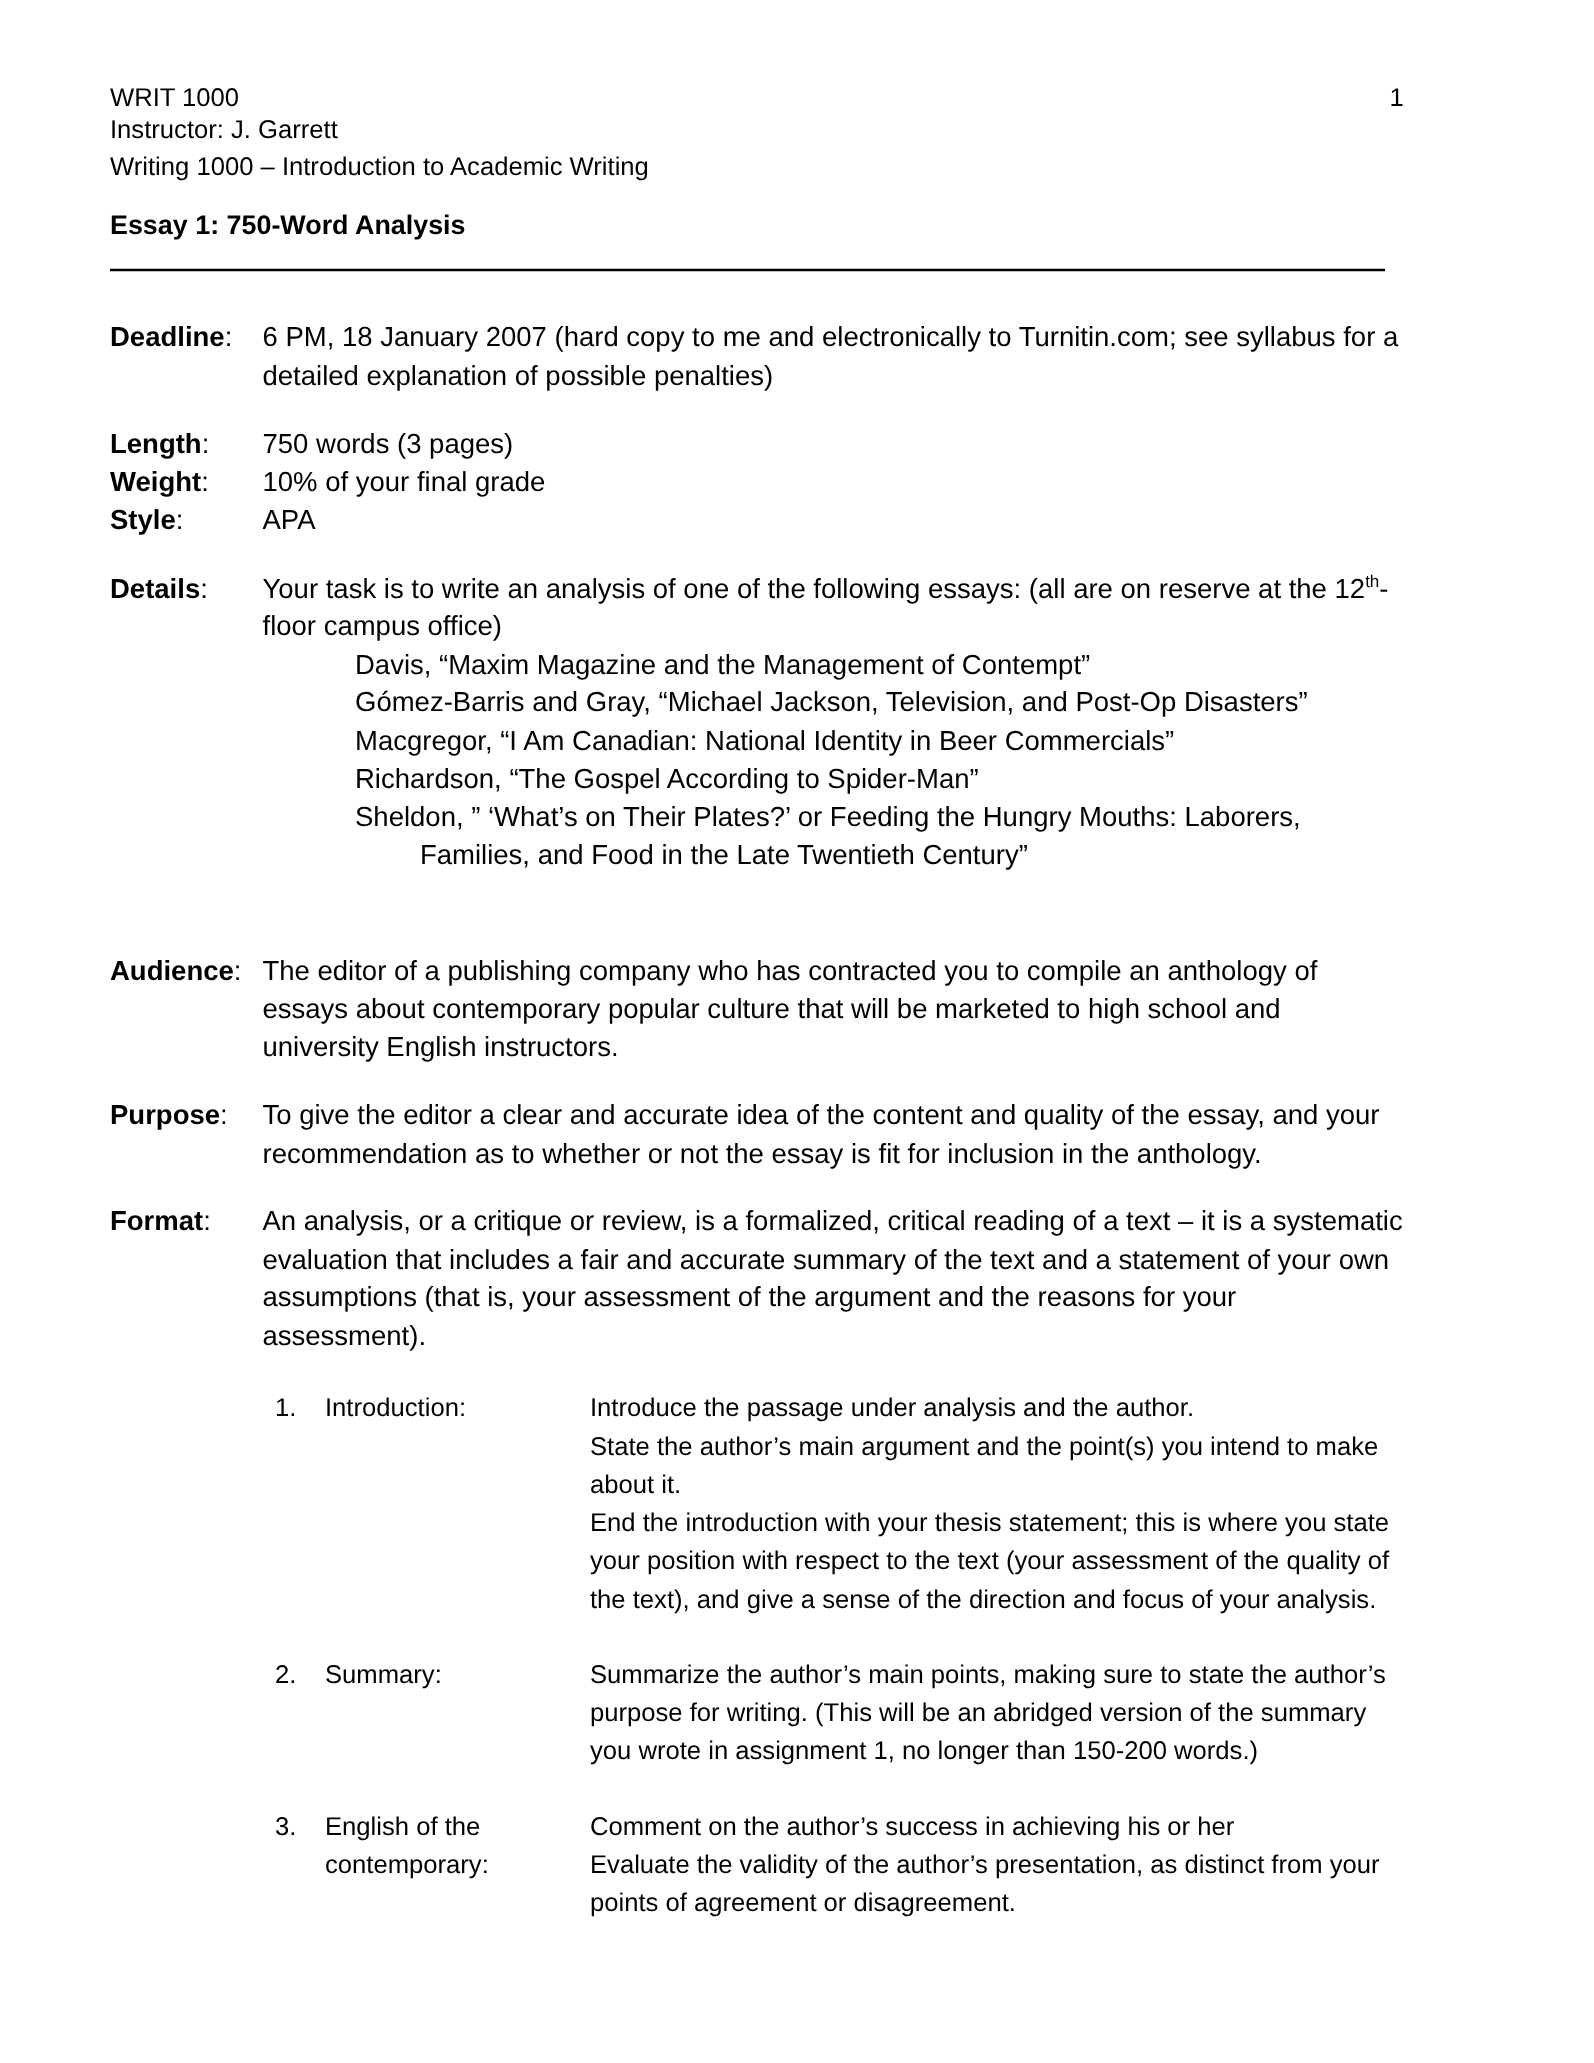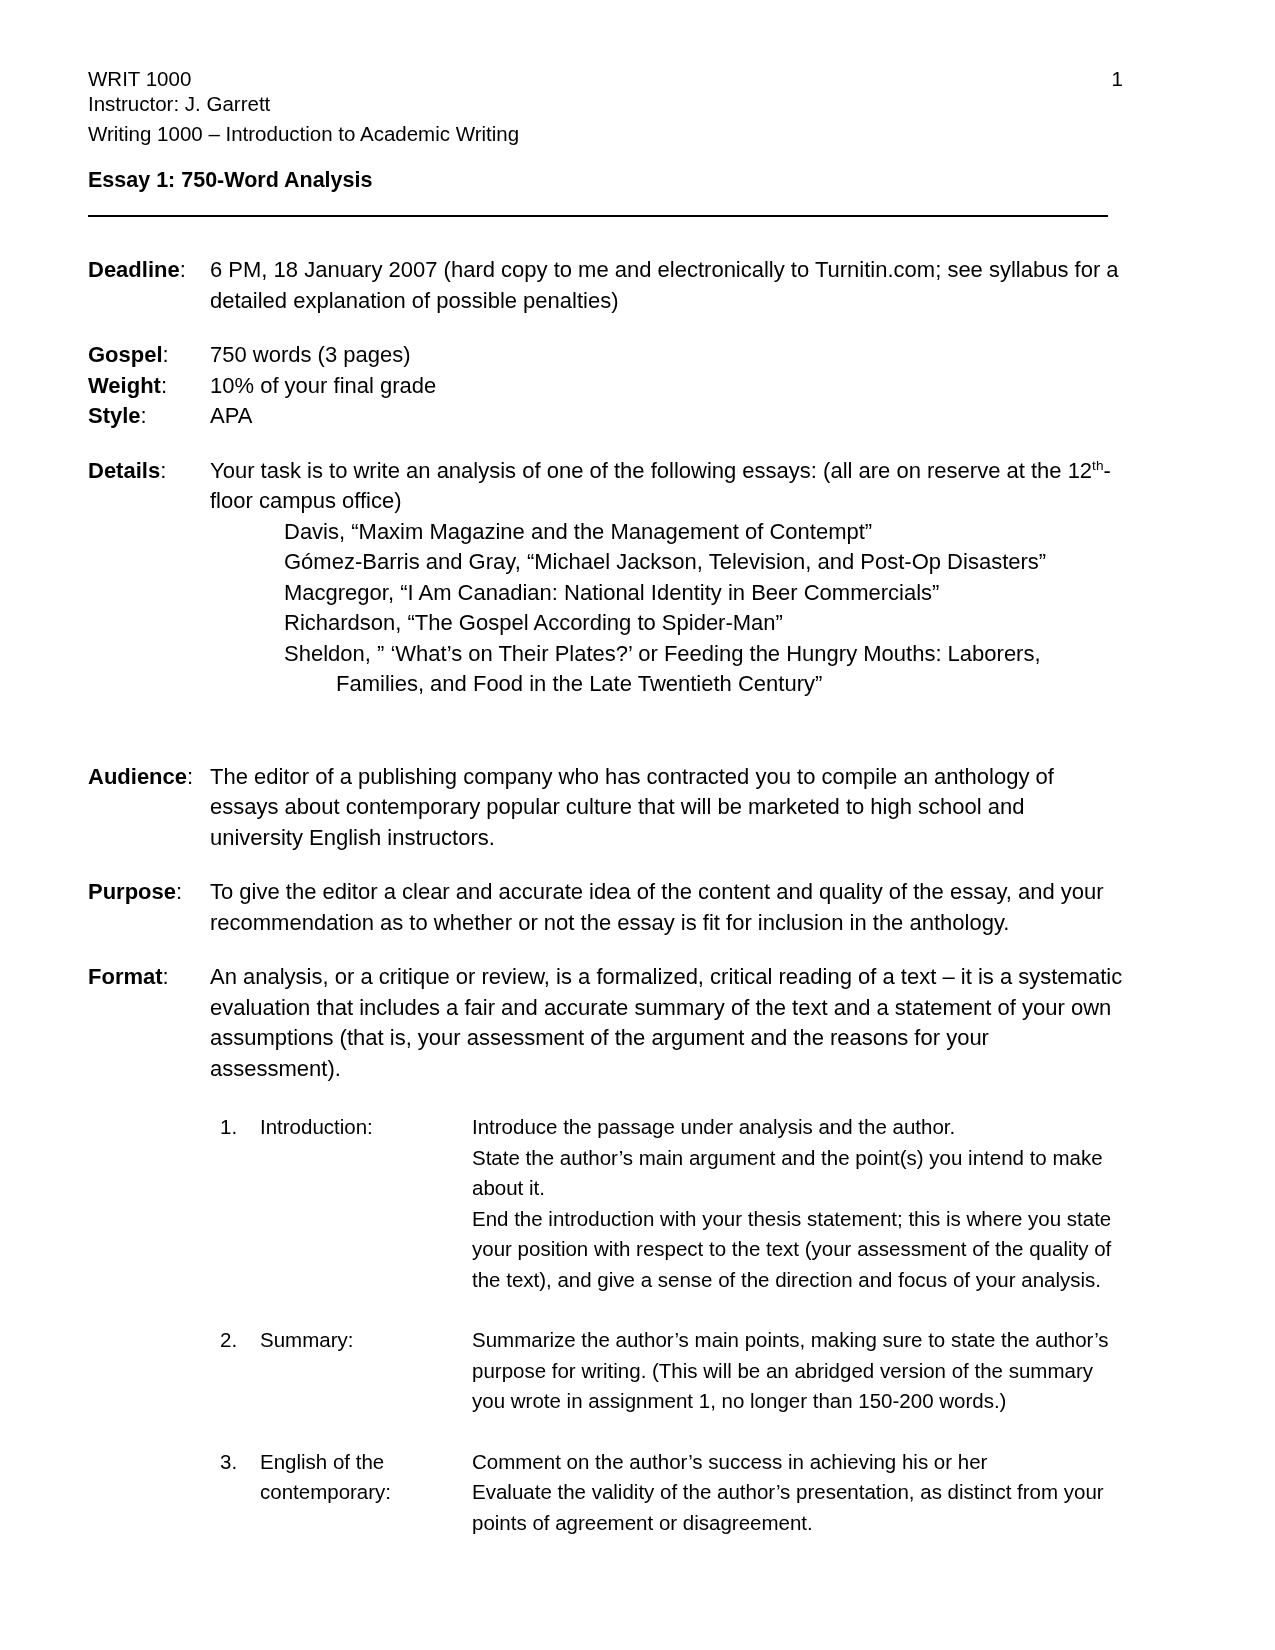--- a/index.html
+++ b/index.html
@@ -162,21 +162,21 @@
     <div class="field">
       <div class="field-label"><span>Deadline</span><span class="colon">:</span></div>
       <div class="field-body">
         <p>6 PM, 18 January 2007 (hard copy to me and electronically to Turnitin.com; see syllabus for a detailed explanation of possible penalties)</p>
       </div>
     </div>
 
     <div class="gap-md"></div>
 
     <div class="field">
-      <div class="field-label"><span>Gospel</span><span class="colon">:</span></div>
+      <div class="field-label"><span>Length</span><span class="colon">:</span></div>
       <div class="field-body">
         <p>750 words (3 pages)</p>
       </div>
     </div>
 
     <div class="field">
       <div class="field-label"><span>Weight</span><span class="colon">:</span></div>
       <div class="field-body">
         <p>10% of your final grade</p>
       </div>

